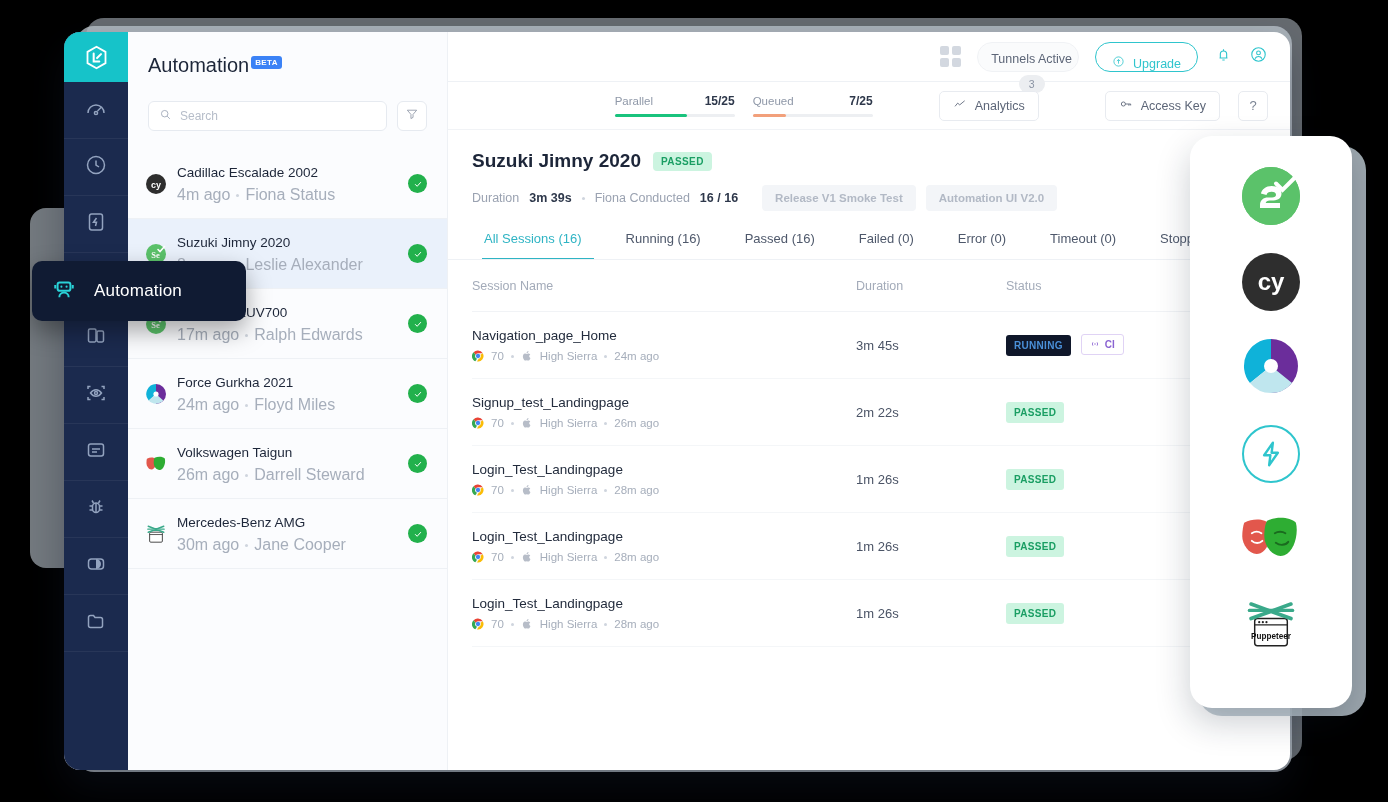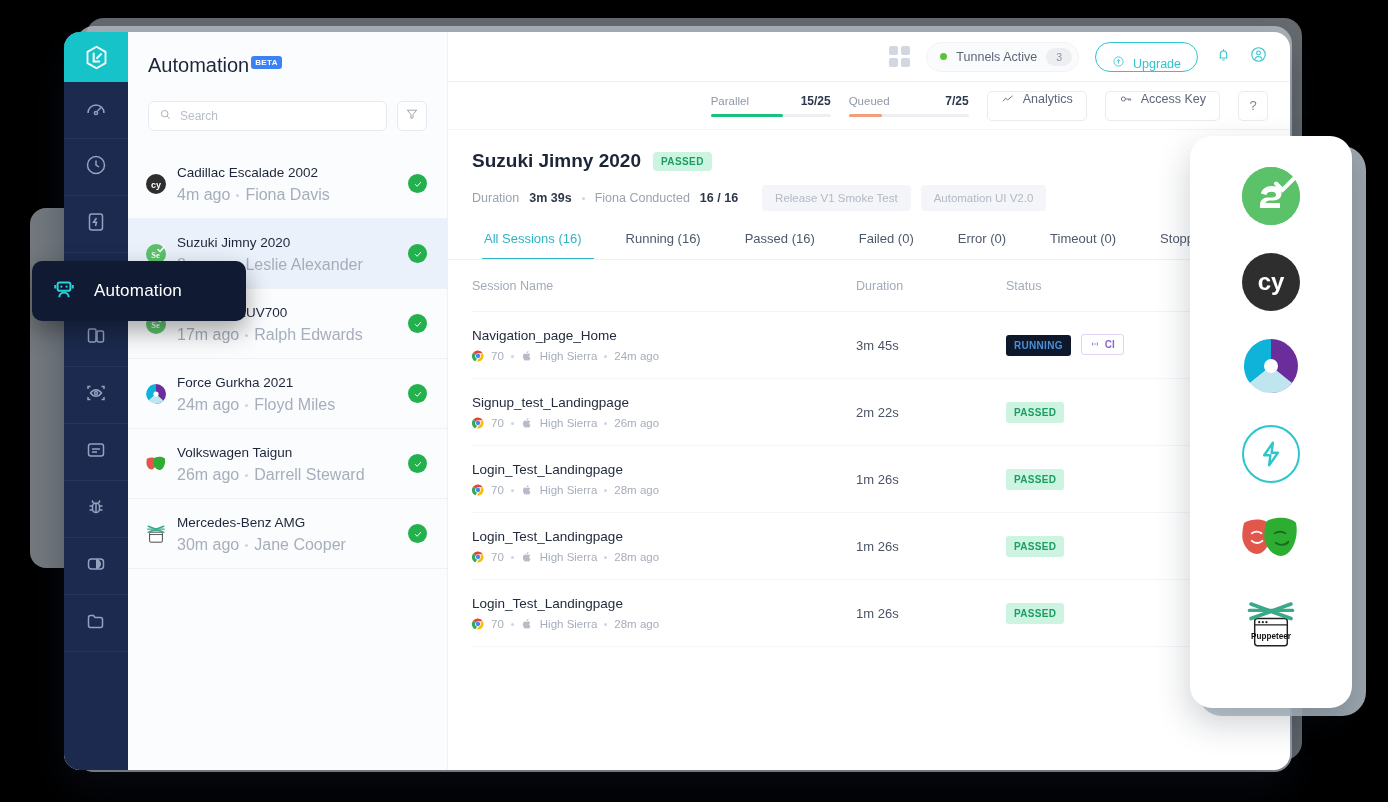--- a/index.html
+++ b/index.html
@@ -106,21 +106,21 @@
   
   .main { flex: 1; display: flex; flex-direction: column; min-width: 0; }
   .topbar {
     height: 50px; border-bottom: 1px solid #eef1f5; display: flex; align-items: center;
     justify-content: flex-end; padding: 0 22px; gap: 16px;
   }
   .grid-icon { display: grid; grid-template-columns: 9px 9px; grid-template-rows: 9px 9px; gap: 3px; }
   .grid-icon i { background:#d3d8e0; border-radius:2px; display:block; }
   .tunnels {
     display: flex; align-items: center; gap: 9px; height: 30px; padding: 0 6px 0 13px;
-    border-radius: 16px; background: #fafbfc; border: 1px solid #f0f2f5;
+    border-radius: 16px; background: #fafbfc; border: 1px solid #f0f2f5; flex-direction: column;
   }
   .tun-dot { width: 7px; height: 7px; border-radius: 50%; background: #5bc236; }
   .tun-label { font-size: 12.5px; color: #5d6678; }
   .tun-count {
     background: #eceef1; color: #8a93a3; font-size: 10.5px; border-radius: 10px;
     padding: 3px 10px;
   }
   .upgrade {
     display: flex; align-items: flex-end; gap: 8px; height: 30px; padding: 0 16px;
     border: 1px solid #2fc5cd; border-radius: 16px; color: #2fc5cd; font-size: 12.5px;
@@ -133,41 +133,41 @@
     padding: 0 22px; gap: 18px; border-bottom: 1px solid #f1f3f6;
   }
   .gauge { width: 120px; }
   .gauge-row { display: flex; justify-content: space-between; align-items: baseline; }
   .gauge-label { font-size: 11.5px; color: #8f98a8; }
   .gauge-val { font-size: 12px; color: #2e384b; font-weight: 700; }
   .gauge-bar { height: 3px; background: #edeff2; border-radius: 2px; margin-top: 6px; position: relative; }
   .gauge-fill { position: absolute; left:0; top:0; height: 3px; border-radius: 2px; }
   .pill-btn {
     height: 30px; border: 1px solid #e8ebf0; border-radius: 5px; background: #fff;
-    display: flex; gap: 8px; padding: 0 13px; font-size: 12.5px; color: #5d6678;
+    display: flex; align-items: center; gap: 8px; padding: 0 13px; font-size: 12.5px; color: #5d6678; margin-left: 48px;
   }
   .pill-btn svg { width: 14px; height: 14px; stroke:#5d6678; fill:none; stroke-width:1.5;}
   .help-btn {
     width: 30px; height: 30px; border: 1px solid #e8ebf0; border-radius: 5px; background:#fff;
     display:flex; align-items:center; justify-content:center; font-size: 13px; color:#7b8494;
   }
 
   
   .buildhead { padding: 20px 24px 0 24px; position: relative; }
   .bh-title-row { display: flex; align-items: center; gap: 12px; }
   .bh-title { font-size: 19px; color: #1d2639; font-weight: 700; }
   .badge-passed {
     background: #ccf4e0; color: #1a9e63; font-size: 10px; font-weight: 700;
     padding: 4px 8px; border-radius: 4px; letter-spacing: .4px;
   }
   .bh-meta { display: flex; align-items: center; gap: 10px; margin-top: 13px; }
   .m-label { font-size: 12.5px; color: #9aa2b1; }
   .m-val { font-size: 12.5px; color: #2e384b; font-weight: 700; }
   .tag {
-    background: #f3f5f8; color: #b2b9c5; font-size: 11.5px; padding: 7px 13px; border-radius: 4px;
+    background: #f3f5f8; color: #b2b9c5; font-size: 11.5px; padding: 7px 13px; border-radius: 4px; font-weight: bold;
   }
   .bug-btn {
     position: absolute; right: 24px; top: 18px; width: 28px; height: 28px;
     border: 1px solid #eceff3; border-radius: 5px; background:#fff;
     display:flex; align-items:center; justify-content:center;
   }
   .bug-btn svg { width: 14px; height: 14px; stroke:#9aa2b1; fill:none; stroke-width:1.3;}
 
   
   .tabs {
@@ -340,21 +340,21 @@
           <div class="build-item">
             <span class="bi-icon">
               <svg viewBox="0 0 20 20">
                 <circle cx="10" cy="10" r="10" fill="#2e2e2e"></circle>
                 <text x="10" y="14" font-size="9" font-weight="700" fill="#fff" text-anchor="middle" font-family="Liberation Sans, sans-serif">cy</text>
               </svg>
             </span>
             <span class="bi-text"><span class="bi-name">Cadillac Escalade 2002</span><span class="bi-meta">
                 <span>4m ago</span>
                 <span class="dotsep"></span>
-                <span>Fiona Davis</span>
+                <span>Fiona Status</span>
               </span></span>
             <span class="check">
               <svg viewBox="0 0 24 24">
                 <path d="m5 12.5 5 5 9-10"></path>
               </svg>
             </span>
           </div>
           <div class="build-item selected">
             <span class="bi-icon">
               <svg viewBox="0 0 20 20">

